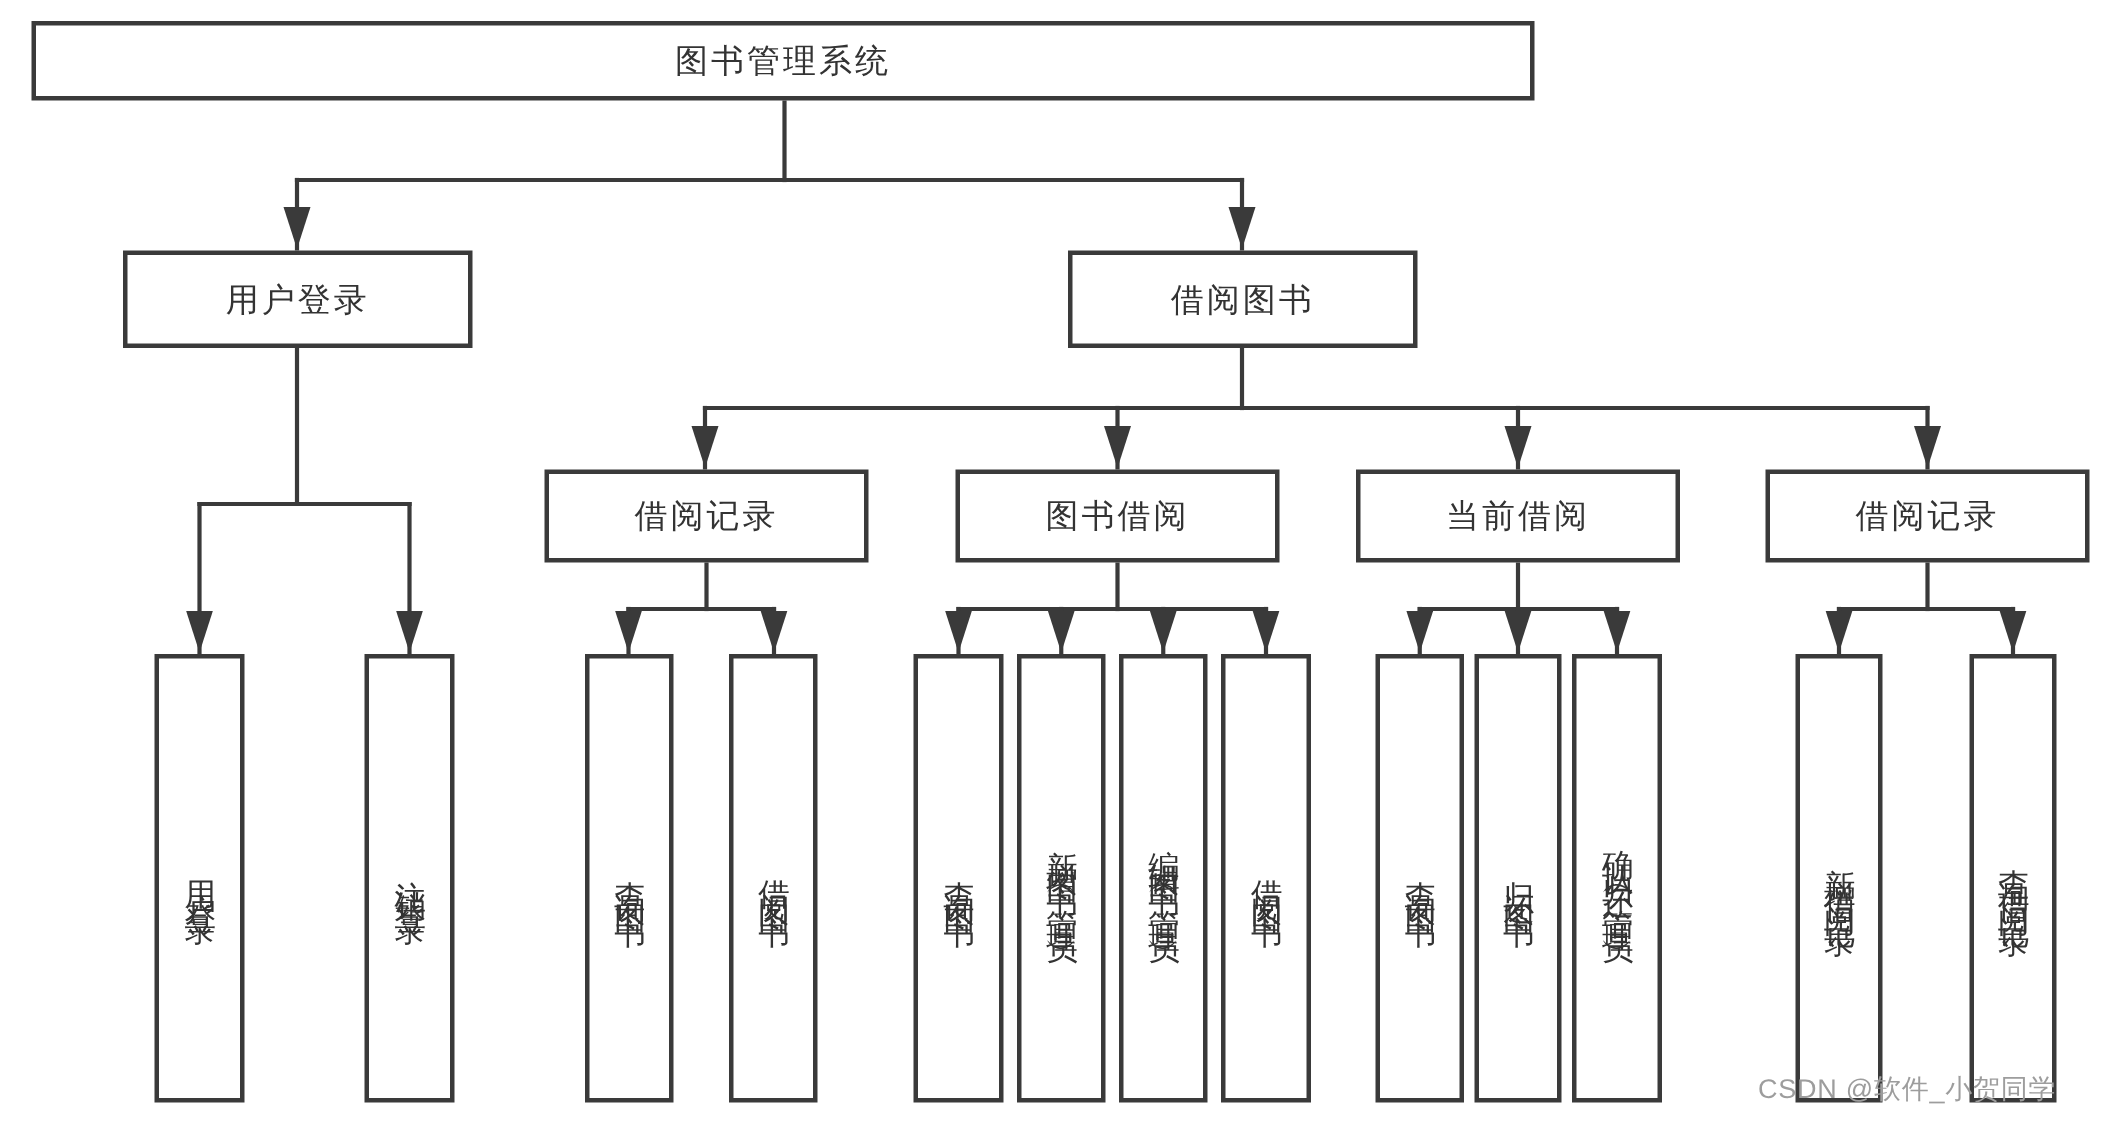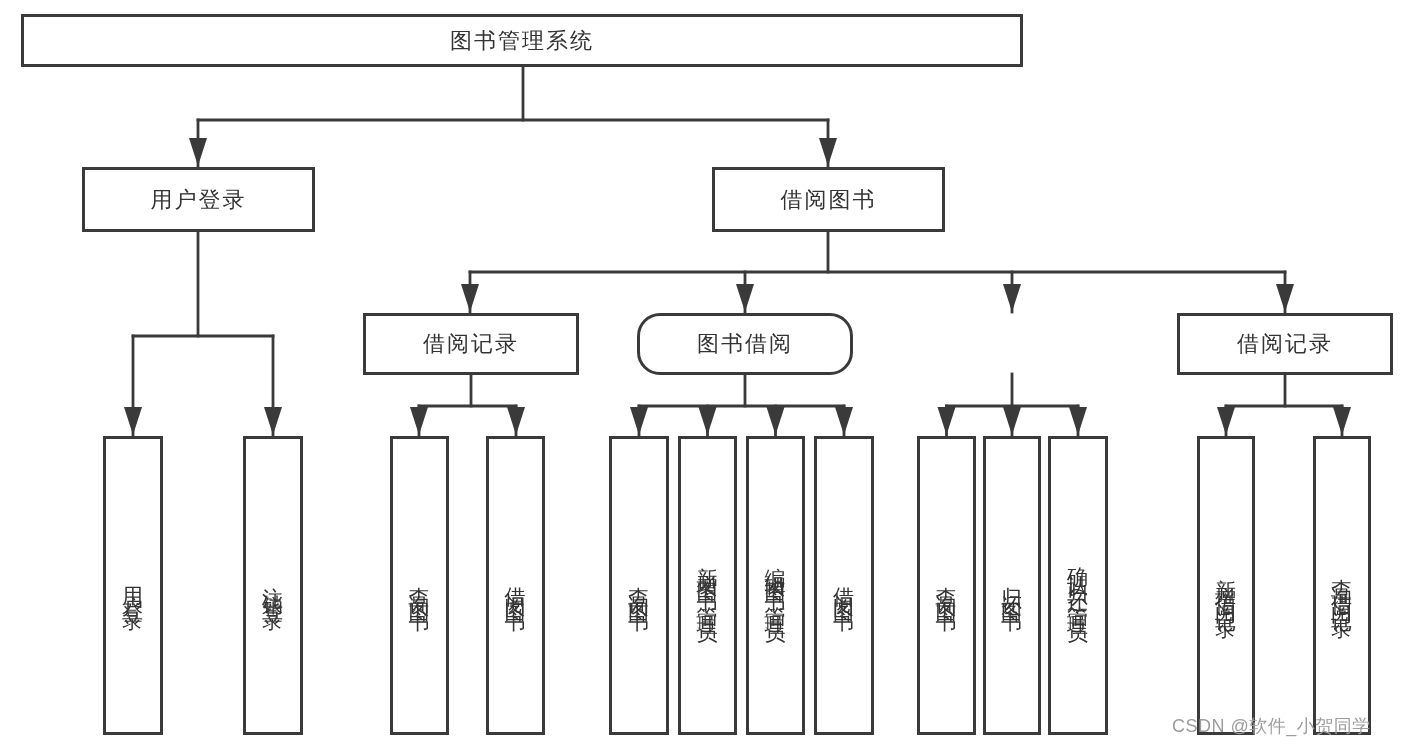--- a/index.html
+++ b/index.html
@@ -77,21 +77,22 @@
       <path d="M1342,406 V435" marker-end="url(#arrow)"></path>
     </g>
   </svg>
 
   <div class="box hbox" style="left:21px;top:14px;width:1002px;height:53px;">图书管理系统</div>
 
   <div class="box hbox" style="left:82px;top:167px;width:233px;height:65px;">用户登录</div>
   <div class="box hbox" style="left:712px;top:167px;width:233px;height:65px;">借阅图书</div>
 
   <div class="box hbox" style="left:363px;top:313px;width:216px;height:62px;">借阅记录</div>
-  <div class="box hbox" style="left:637px;top:313px;width:216px;height:62px;border-radius:23px;">图书借阅</div>
+  <div class="box hbox" style="left:637px;top:313px;width:216px;height:62px;">图书借阅</div>
+  <div class="box hbox" style="left:904px;top:313px;width:216px;height:62px;">当前借阅</div>
   <div class="box hbox" style="left:1177px;top:313px;width:216px;height:62px;">借阅记录</div>
 
   <div class="box vbox" style="left:103px;top:436px;width:60px;height:299px;">用户登录</div>
   <div class="box vbox" style="left:243px;top:436px;width:60px;height:299px;">注销登录</div>
 
   <div class="box vbox" style="left:390px;top:436px;width:59px;height:299px;">查询图书</div>
   <div class="box vbox" style="left:486px;top:436px;width:59px;height:299px;">借阅图书</div>
 
   <div class="box vbox" style="left:609px;top:436px;width:60px;height:299px;">查询图书</div>
   <div class="box vbox" style="left:678px;top:436px;width:59px;height:299px;">新增图书（管理员）</div>

